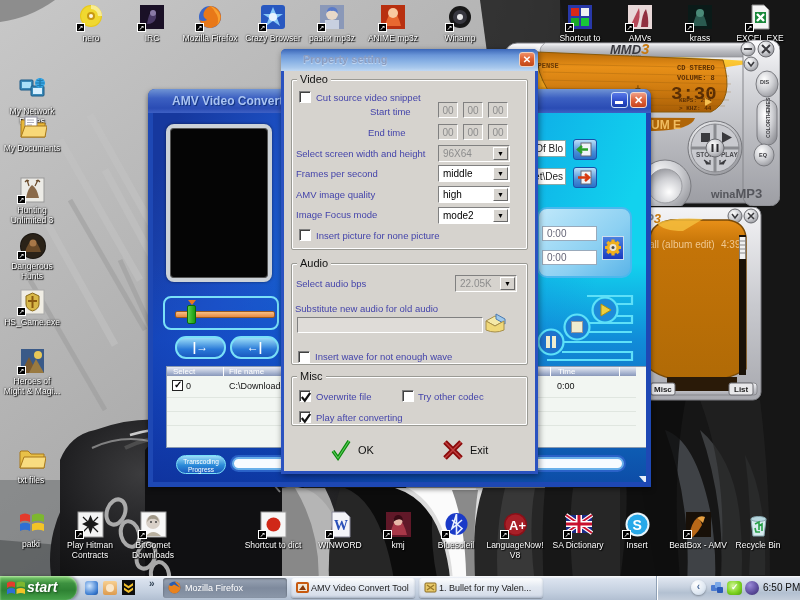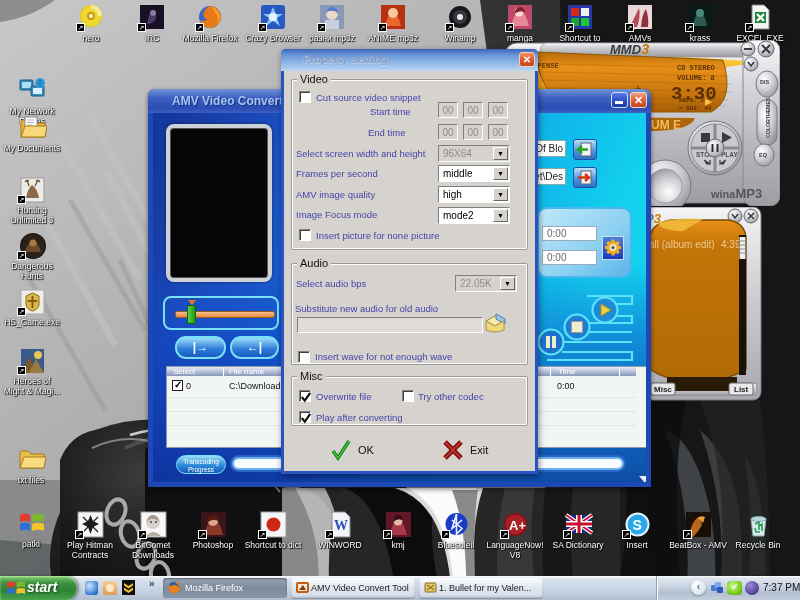--- a/index.html
+++ b/index.html
@@ -160,31 +160,20 @@
 <div class="dico" style="left:430px;top:4px">
       <div class="im">
   <svg width="26" height="26">
           <circle cx="13" cy="13" r="11" fill="#181818"></circle>
           <circle cx="13" cy="13" r="7" fill="#383840"></circle>
           <circle cx="13" cy="13" r="3" fill="#e8e8e8"></circle>
         </svg>
   <div class="sc">↗</div></div>
       <div class="lb">Winamp</div>
     </div>
-<div class="dico" style="left:490px;top:4px">
-      <div class="im">
-  <svg width="26" height="26">
-          <rect x="1" y="1" width="24" height="24" fill="#c04868"></rect>
-          <path d="M4,22 Q8,8 13,5 Q19,9 22,22 Z" fill="#e88898"></path>
-          <circle cx="12" cy="8" r="4.5" fill="#f8d8d0"></circle>
-          <path d="M7,10 Q9,2 14,3 Q18,4 18,9 Q14,5 7,10" fill="#802030"></path>
-        </svg>
-  <div class="sc">↗</div></div>
-      <div class="lb">manga</div>
-    </div>
 <div class="dico" style="left:550px;top:4px">
       <div class="im">
   <svg width="26" height="26">
           <rect x="1" y="1" width="24" height="24" fill="#2838a8"></rect>
           <rect x="4" y="4" width="8" height="8" fill="#d82818"></rect>
           <rect x="14" y="4" width="8" height="8" fill="#f0f0f0"></rect>
           <rect x="4" y="14" width="8" height="8" fill="#18a828"></rect>
           <rect x="14" y="14" width="8" height="8" fill="#18c838"></rect>
         </svg>
   <div class="sc">↗</div></div>
@@ -323,31 +312,20 @@
   <svg width="27" height="27">
           <rect x="1" y="1" width="25" height="25" fill="#f8f8f8" stroke="#999"></rect>
           <circle cx="13" cy="11" r="7" fill="#d8d0c8"></circle>
           <path d="M7,11 Q8,4 13,4 Q18,4 19,11 Q15,7 13,8 Q10,7 7,11" fill="#a09888"></path>
           <circle cx="11" cy="11" r="1" fill="#444"></circle>
           <circle cx="16" cy="11" r="1" fill="#444"></circle>
           <path d="M6,25 Q13,17 21,25" fill="#b8b0a0"></path>
         </svg>
   <div class="sc">↗</div></div>
       <div class="lb">BitComet<br>Downloads</div>
-    </div>
-<div class="dico" style="left:183px;top:511px">
-      <div class="im">
-  <svg width="27" height="27">
-          <rect x="1" y="1" width="25" height="25" fill="#3a1418"></rect>
-          <path d="M5,24 Q7,10 13,7 Q20,10 23,24 Z" fill="#8a3828"></path>
-          <circle cx="13" cy="10" r="5" fill="#d8a888"></circle>
-          <path d="M7,12 Q8,3 14,4 Q19,5 19,11 Q14,6 7,12" fill="#5a1a14"></path>
-        </svg>
-  <div class="sc">↗</div></div>
-      <div class="lb">Photoshop</div>
     </div>
 <div class="dico" style="left:243px;top:511px">
       <div class="im">
   <svg width="27" height="27">
           <rect x="1" y="1" width="25" height="25" fill="#f6f6f6" stroke="#999"></rect>
           <circle cx="13.5" cy="13.5" r="7" fill="#d02818"></circle>
         </svg>
   <div class="sc">↗</div></div>
       <div class="lb">Shortcut to dict</div>
     </div>
@@ -784,16 +762,16 @@
   <div class="abs" style="left:34px;top:4px;width:15px;height:15px;border-radius:50%;background:radial-gradient(circle at 35% 30%,#ffffff,#dfe8f2 60%,#b8c6d8);box-shadow:0 1px 2px rgba(0,0,0,.3);color:#4a6a9a;font-size:10px;font-weight:bold;text-align:center;line-height:14px">‹</div>
   <div class="abs" style="left:53px;top:5px;width:14px;height:14px"><svg width="14" height="14">
             <rect x="1" y="4" width="6" height="6" rx="1" fill="#4a7ad0"></rect>
             <rect x="5" y="1" width="6" height="6" rx="1" fill="#7aa8e8"></rect>
             <rect x="7" y="6" width="6" height="6" rx="1" fill="#2a5ab8"></rect>
           </svg></div>
   <div class="abs" style="left:70px;top:5px;width:15px;height:14px;border-radius:4px;background:radial-gradient(circle at 40% 35%,#d2f598,#7ed321 55%,#4a9a10)">
           <span style="position:absolute;left:4px;top:1px;color:#fff;font-size:9px;font-weight:bold">✓</span>
         </div>
   <div class="abs" style="left:88px;top:5px;width:14px;height:14px;border-radius:50%;background:radial-gradient(circle at 35% 30%,#9a8ad8,#5a4a9a 60%,#3a2a6a)"></div>
-  <span class="abs" style="left:106px;top:6px;font-size:10px;color:#111;white-space:nowrap">7:37 PM</span>
+  <span class="abs" style="left:106px;top:6px;font-size:10px;color:#111;white-space:nowrap">6:50 PM</span>
  </div>
 </div>
 </div>
 
 </body></html>

